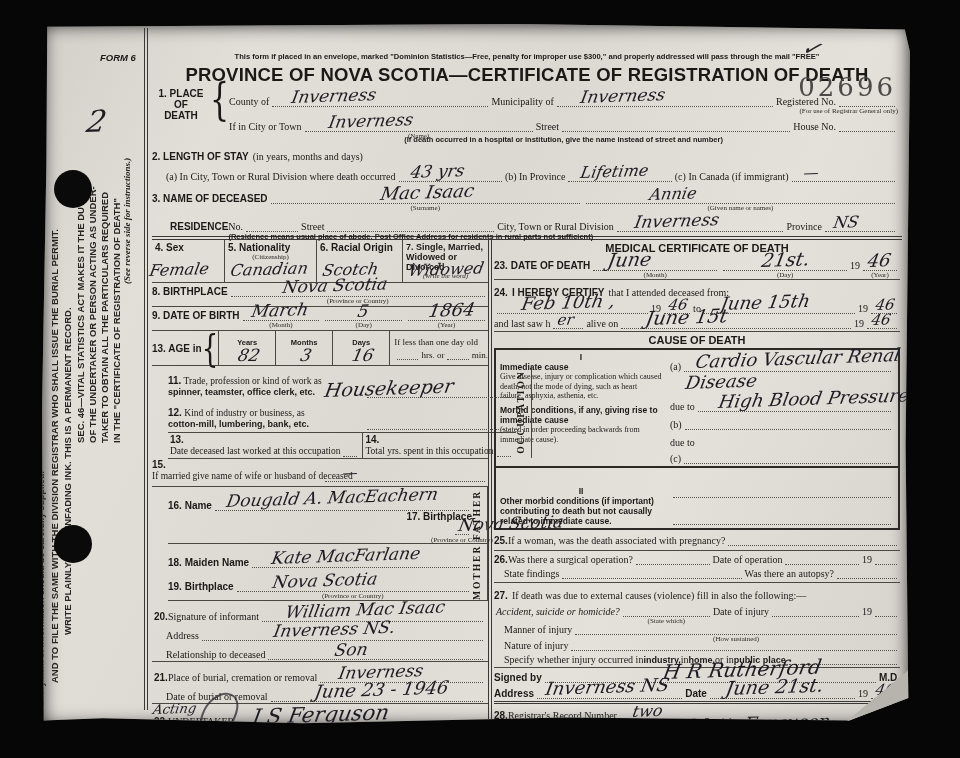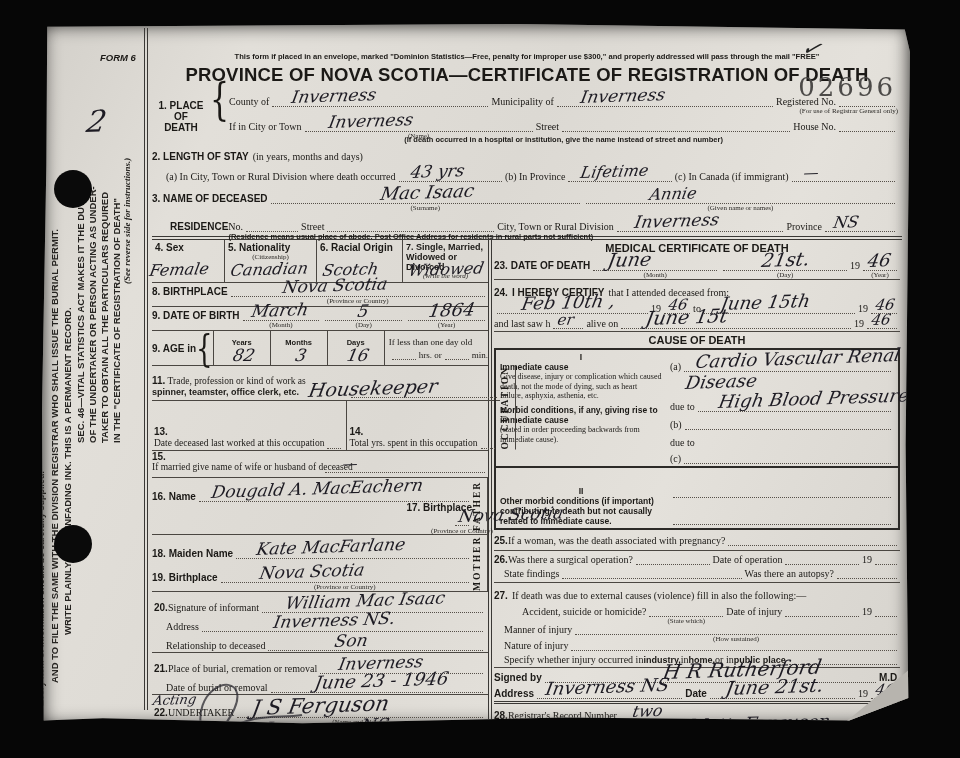--- a/index.html
+++ b/index.html
@@ -44,21 +44,21 @@
   #leftcol{width:336px;border-right:4px double #3a3835;display:flex;flex-direction:column;}
   #rightcol{flex:1;display:flex;flex-direction:column;padding:0 2px;}
   .solid{border-bottom:1px solid #4a4641;}
   .cells{display:flex;height:50px;}
   .cell{position:relative;padding:2px 3px;box-sizing:border-box;}
   .cell+.cell{border-left:1px solid #4a4641;}
   .cell .hw{position:absolute;bottom:2px;left:4px;font-size:16px;}
   .vside{writing-mode:vertical-rl;transform:rotate(180deg);text-align:center;
     font-family:"Liberation Serif",serif;font-weight:bold;font-size:9.5px;letter-spacing:2px;
     border-left:1px solid #4a4641;width:15px;flex:0 0 15px;}
-  .group{display:flex;}
+  .group{display:flex;margin-left:16px;}
   .minicell{border-left:1px solid #4a4641;border-right:1px solid #4a4641;width:56px;text-align:center;position:relative;height:34px;}
   .minicell .hw{position:absolute;left:50%;bottom:0;transform:translateX(-50%) skewX(-12deg);font-size:17px;}
   .twoline{font-size:9.5px;line-height:1.15;}
   .bsml{font-family:"Liberation Sans",sans-serif;font-weight:bold;font-size:9px;}
   
   #mctitle,#cdtitle{text-align:center;font-family:"Liberation Sans",sans-serif;font-weight:bold;font-size:11px;margin:2px 0;}
   .mnotes{font-size:8px;line-height:1.2;width:170px;flex:0 0 170px;padding:2px 4px;box-sizing:border-box;}
   .mnotes .h{font-family:"Liberation Sans",sans-serif;font-weight:bold;font-size:8.5px;}
   #causebox{border:2px solid #2c2a27;display:flex;}
   #causeright{flex:1;padding:2px 4px;display:flex;flex-direction:column;justify-content:space-between;}
@@ -86,21 +86,21 @@
   <div class="vert" style="left:80px;top:408px;">IN THE "CERTIFICATE OF REGISTRATION OF DEATH"</div>
   <div class="vert it" style="left:90px;top:250px;">(See reverse side for instructions.)</div>
 
   <div id="form">
     <div id="check">✓</div>
     <div id="serial">02696</div>
     <div id="notice">This form if placed in an envelope, marked "Dominion Statistics—Free, penalty for improper use $300," and properly addressed will pass through the mail "FREE"</div>
     <div id="title">PROVINCE OF NOVA SCOTIA—CERTIFICATE OF REGISTRATION OF DEATH</div>
 
     <div class="sect" style="display:flex;margin-top:2px;">
-      <div style="width:58px;text-align:center;margin-top:12px;">
+      <div style="width:58px;text-align:center;">
         <div class="n">1. PLACE</div>
         <div class="n">OF</div>
         <div class="n">DEATH</div>
       </div>
       <div class="brace" style="font-size:30px;transform:scaleY(1.5);line-height:34px;">{</div>
       <div style="flex:1;">
         <div class="row" style="height:19px;">
           <span class="lab">County of</span>
           <span class="fill">
                 <span class="hw" style="font-size:17px;left:8%;">Inverness</span>
@@ -221,21 +221,21 @@
                 <span class="hw" style="font-size:17px;left:40%;">5</span>
                 <span class="under cap">(Day)</span>
               </span>
           <span class="fill">
                 <span class="hw" style="font-size:18px;left:25%;">1864</span>
                 <span class="under cap">(Year)</span>
               </span>
         </div>
 
         <div class="row solid" style="height:40px;align-items:center;">
-          <span class="n">9. AGE in</span>
+          <span class="n">13. AGE in</span>
           <span class="brace" style="font-size:26px;transform:scaleY(1.4);">{</span>
           <span class="minicell"><span class="capb">Years</span><span class="hw">82</span></span>
           <span class="minicell" style="border-left:none;"><span class="capb">Months</span><span class="hw">3</span></span>
           <span class="minicell" style="border-left:none;"><span class="capb">Days</span><span class="hw">16</span></span>
           <span style="flex:1;padding-left:4px;">
             <div class="lab" style="font-size:9px;">If less than one day old</div>
             <div class="row" style="height:13px;">
                   <span class="fill"></span>
                   <span class="lab" style="font-size:9px;">hrs. or</span>
                   <span class="fill"></span>
@@ -247,20 +247,27 @@
         <div class="group solid" style="height:92px;">
           <div style="flex:1;display:flex;flex-direction:column;">
             <div class="row" style="height:32px;padding-bottom:2px;">
               <span class="twoline" style="width:196px;">
                 <span class="lab" style="font-size:9.5px;"><b class="n">11.</b> <span>Trade, profession or kind of work as</span></span><br>
                 <span class="bsml">spinner, teamster, office clerk, etc.</span>
               </span>
               <span class="fill">
                     <span class="hw" style="font-size:19px;left:-30%;bottom:-4px;">Housekeeper</span>
                   </span>
+            </div>
+            <div class="row" style="height:30px;padding-bottom:2px;">
+              <span class="twoline" style="width:196px;">
+                <span class="lab" style="font-size:9.5px;"><b class="n">12.</b> <span>Kind of industry or business, as</span></span><br>
+                <span class="bsml">cotton-mill, lumbering, bank, etc.</span>
+              </span>
+              <span class="fill"></span>
             </div>
             <div style="display:flex;flex:1;border-top:1px solid #4a4641;">
               <div class="row" style="flex:1.15;border-right:1px solid #4a4641;padding:1px 2px;">
                 <span class="twoline"><b class="n">13.</b> <span class="lab" style="font-size:9.5px;">Date deceased last worked at this occupation</span></span>
                 <span class="fill"></span>
               </div>
               <div class="row" style="flex:1;padding:1px 2px;">
                 <span class="twoline"><b class="n">14.</b> <span class="lab" style="font-size:9.5px;">Total yrs. spent in this occupation</span></span>
                 <span class="fill"></span>
               </div>
@@ -498,21 +505,21 @@
           <span class="fill"></span>
           <span class="lab">Was there an autopsy?</span>
           <span class="fill" style="max-width:60px;"></span>
         </div>
 
         <div style="padding-top:2px;">
           <span class="n">27.</span>
           <span class="lab">If death was due to external causes (violence) fill in also the following:—</span>
         </div>
         <div class="row" style="height:18px;">
-          <span class="lab" style="margin-left:28px;">Accident, suicide or homicide?</span>
+          <span class="lab" style="margin-left:2px;font-style:italic;">Accident, suicide or homicide?</span>
           <span class="fill">
                 <span class="under cap">(State which)</span>
               </span>
           <span class="lab">Date of injury</span>
           <span class="fill"></span>
           <span class="lab">19</span>
           <span class="fill" style="max-width:22px;"></span>
         </div>
         <div class="row" style="height:20px;margin-top:4px;">
           <span class="lab" style="margin-left:10px;">Manner of injury</span>

